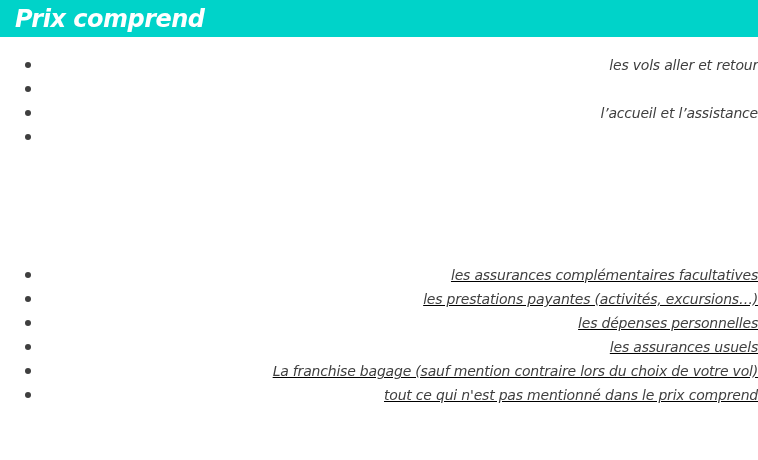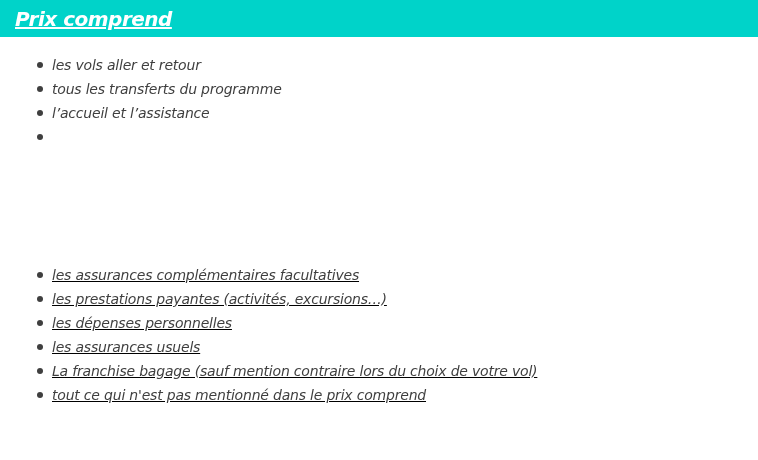--- a/index.html
+++ b/index.html
@@ -1,37 +1,37 @@
 <!DOCTYPE html>
 <html><head>
 <meta charset="utf-8">
 <style>
   html, body { margin:0; padding:0; background:#ffffff; }
   body { width:758px; height:460px; overflow:hidden; position:relative; font-family:"DejaVu Sans", sans-serif; }
   .section { position:absolute; left:0; width:758px; }
   .header { background:#00d3c9; height:37px; display:flex; align-items:center; }
-  .header h2 { margin:0; padding-left:15px; color:#ffffff; font-style:italic; font-weight:bold; font-size:20px; letter-spacing:-0.5px; font-family:"DejaVu Sans", sans-serif;text-decoration:underline; }
-  ul { list-style:none; margin:12px; padding:0; }
+  .header h2 { margin:0; padding-left:15px; color:#ffffff; font-style:italic; font-weight:bold; font-size:24px; letter-spacing:-0.5px; font-family:"DejaVu Sans", sans-serif; }
+  ul { list-style:none; margin:0; padding:0;text-align:right; }
   li { position:relative; height:24px; line-height:24px; padding-left:40px; font-style:italic; font-size:14px; color:#3f3f3f; letter-spacing:-0.2px; font-family:"DejaVu Sans", sans-serif; }
   li .dot { position:absolute; left:25px; top:9px; width:6px; height:6px; border-radius:50%; background:#3f3f3f; }
   #s1 { top:0; }
   #s1 ul { margin-top:16px; }
   #s2 { top:247px; }
   #s2 ul { margin-top:16px;text-decoration:underline; }
 </style>
 </head>
 <body>
 
 <div class="section" id="s1">
   <div class="header">
     <h2>Prix comprend</h2>
   </div>
   <ul>
     <li><span class="dot"></span><span>les vols aller et retour</span></li>
-    <li><span class="dot"></span><span>tous les transferts du programme</span></li>
+    <li><span class="dot"></span></li>
     <li><span class="dot"></span><span>l’accueil et l’assistance</span></li>
     <li><span class="dot"></span></li>
   </ul>
 </div>
 
 <div class="section" id="s2">
   <ul>
     <li><span class="dot"></span><span>les assurances complémentaires facultatives</span></li>
     <li><span class="dot"></span><span>les prestations payantes (activités, excursions…)</span></li>
     <li><span class="dot"></span><span>les dépenses personnelles</span></li>

